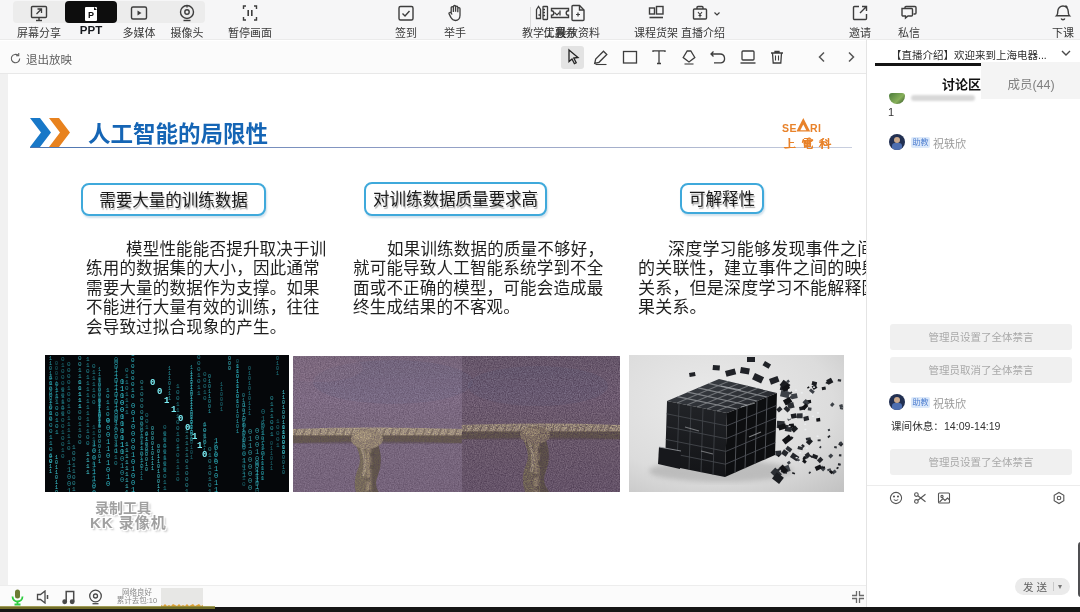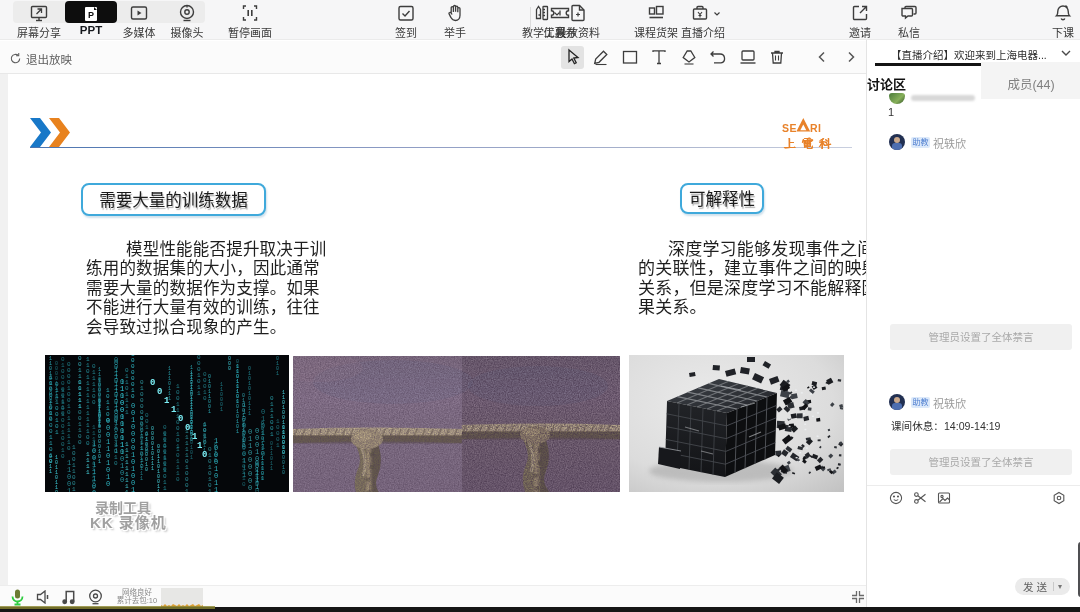--- a/index.html
+++ b/index.html
@@ -29,36 +29,39 @@
 .mtext{position:absolute;font-size:10.2px;line-height:15.7px;color:#333;letter-spacing:0.2px;white-space:nowrap;}
 </style></head>
 <body>
 <div id="stage">
   <div class="abs" id="slide">
 
     <svg style="position:absolute;left:22px;top:44px;" width="41" height="29" viewBox="0 0 41 29">
       <polygon points="0,0 10,0 21,14.5 10,29 0,29 11,14.5" fill="#1878c8"></polygon>
       <polygon points="19,0 29,0 40,14.5 29,29 19,29 30,14.5" fill="#e8821e"></polygon>
     </svg>
+    <div style="position:absolute;left:80px;top:50px;font-size:22.5px;line-height:22px;font-weight:bold;color:#1565b5;letter-spacing:0;">人工智能的局限性</div>
     <div style="position:absolute;left:22px;top:72.5px;width:822px;height:1.5px;background:linear-gradient(90deg,#4a74b0,#8e9cc4 45%,#a8b2cc 75%,#c9cfdf);"></div>
 
     <div style="position:absolute;left:770px;top:44px;width:64px;text-align:center;color:#e8822a;">
       <svg width="56" height="15" viewBox="0 0 56 15">
         <text x="0" y="13.5" font-size="10.5" font-weight="bold" letter-spacing="0.4" fill="#e8822a" font-family="Liberation Sans">SE</text>
         <polygon points="21.3,0 28.2,13.5 14.4,13.5" fill="#e8822a"></polygon>
         <polygon points="21.3,6.5 24.3,12.2 18.3,12.2" fill="#fff"></polygon>
         <text x="28" y="13.5" font-size="10.5" font-weight="bold" letter-spacing="0.4" fill="#e8822a" font-family="Liberation Sans">RI</text>
       </svg>
       <div style="font-size:12.5px;font-family:'LXGW WenKai TC','Noto Serif SC','Noto Sans CJK SC';margin-top:-2px;letter-spacing:5px;white-space:nowrap;font-weight:bold;text-shadow:0.3px 0 0 #e8822a,-0.3px 0 0 #e8822a;">上電科</div>
     </div>
 
     <div class="bluebox" style="left:73px;top:109px;width:185px;height:33px;font-size:16.5px;line-height:30px;">需要大量的训练数据</div>
+    <div class="bluebox" style="left:356px;top:108px;width:183px;height:34px;font-size:16.5px;line-height:31px;">对训练数据质量要求高</div>
     <div class="bluebox" style="left:672px;top:109px;width:84px;height:31px;font-size:16.5px;line-height:28px;">可解释性</div>
 
     <div class="para" style="left:38px;top:166px;width:250px;text-indent:40px;">模型性能能否提升取决于训<br>练用的数据集的大小，因此通常<br>需要大量的数据作为支撑。如果<br>不能进行大量有效的训练，往往<br>会导致过拟合现象的产生。</div>
+    <div class="para" style="left:305px;top:166px;width:262px;text-indent:34px;">如果训练数据的质量不够好，<br>就可能导致人工智能系统学到不全<br>面或不正确的模型，可能会造成最<br>终生成结果的不客观。</div>
     <div class="para" style="left:590px;top:166px;width:250px;text-indent:30px;font-size:17px;">深度学习能够发现事件之间<br>的关联性，建立事件之间的映射<br>关系，但是深度学习不能解释因<br>果关系。</div>
 
     <div id="img-matrix" style="position:absolute;left:37px;top:281px;width:244px;height:137px;background:#050608;">
         <svg width="244" height="137" viewBox="0 0 244 137" style="position:absolute;left:0;top:0;">
           <rect width="244" height="137" fill="#05070a"></rect>
           <text fill="#2aa5b2" opacity="0.98" font-size="6" font-family="Liberation Mono"><tspan x="4" y="24">1</tspan><tspan x="4" y="30">1</tspan><tspan x="4" y="36">0</tspan><tspan x="4" y="42">0</tspan><tspan x="4" y="48">1</tspan><tspan x="4" y="54">0</tspan><tspan x="4" y="60">1</tspan><tspan x="4" y="66">0</tspan><tspan x="4" y="72">0</tspan><tspan x="4" y="78">0</tspan><tspan x="4" y="84">1</tspan><tspan x="4" y="90">1</tspan><tspan x="4" y="96">0</tspan><tspan x="4" y="102">1</tspan><tspan x="4" y="108">0</tspan></text>
           <text fill="#2fb7c4" opacity="0.89" font-size="5" font-family="Liberation Mono"><tspan x="4" y="5">1</tspan><tspan x="4" y="10">1</tspan><tspan x="4" y="15">0</tspan><tspan x="4" y="20">1</tspan><tspan x="4" y="25">0</tspan><tspan x="4" y="30">0</tspan><tspan x="4" y="35">0</tspan><tspan x="4" y="40">0</tspan><tspan x="4" y="45">0</tspan><tspan x="4" y="50">1</tspan><tspan x="4" y="55">0</tspan><tspan x="4" y="60">0</tspan><tspan x="4" y="65">0</tspan></text>
           <text fill="#3fd0dc" opacity="0.98" font-size="5" font-family="Liberation Mono"><tspan x="4" y="103">0</tspan><tspan x="4" y="108">0</tspan><tspan x="4" y="113">1</tspan><tspan x="4" y="118">1</tspan></text>
           <text fill="#3fd0dc" opacity="0.98" font-size="5" font-family="Liberation Mono"><tspan x="10" y="104">1</tspan><tspan x="10" y="109">0</tspan><tspan x="10" y="114">1</tspan><tspan x="10" y="119">1</tspan><tspan x="10" y="124">0</tspan><tspan x="10" y="129">1</tspan><tspan x="10" y="134">1</tspan><tspan x="10" y="139">0</tspan></text>
           <text fill="#23929e" opacity="0.72" font-size="5" font-family="Liberation Mono"><tspan x="10" y="10">0</tspan><tspan x="10" y="15">0</tspan><tspan x="10" y="20">0</tspan><tspan x="10" y="25">0</tspan><tspan x="10" y="30">1</tspan><tspan x="10" y="35">1</tspan><tspan x="10" y="40">1</tspan><tspan x="10" y="45">0</tspan></text>
@@ -640,34 +643,35 @@
   </div>
   <div class="abs" id="side">
 
     <div style="position:absolute;left:24px;top:7px;width:160px;font-size:10.5px;color:#2e2e2e;white-space:nowrap;overflow:hidden;">【直播介绍】欢迎来到上海电器...</div>
     <svg style="position:absolute;left:192px;top:7px;" width="14" height="12" viewBox="0 0 14 12">
         <path d="M3 4l4 4 4-4" fill="none" stroke="#4a4a4a" stroke-width="1.4"></path>
       </svg>
 
     <div style="position:absolute;left:114px;top:22px;width:100px;height:37px;background:#f4f4f4;"></div>
     <div style="position:absolute;left:8px;top:23px;width:106px;height:3px;background:#141414;"></div>
-    <div style="position:absolute;left:0;top:34px;width:114px;text-align:left;font-size:13px;font-weight:bold;color:#111;">讨论区</div>
+    <div style="position:absolute;left:0;top:34px;width:114px;text-align:right;font-size:13px;font-weight:bold;color:#111;">讨论区</div>
     <div style="position:absolute;left:114px;top:34px;width:100px;text-align:center;font-size:12.5px;color:#818181;">成员(44)</div>
 
     <div style="position:absolute;left:22px;top:53px;width:16px;height:11px;border-radius:3px 3px 8px 8px;background:linear-gradient(135deg,#4a7a3a,#87b05a 60%,#2f4f25);"></div>
     <div style="position:absolute;left:44px;top:55px;width:64px;height:6px;background:#d8d8d8;border-radius:3px;filter:blur(1px);"></div>
     <div style="position:absolute;left:21px;top:66px;font-size:11px;color:#333;">1</div>
 
     <div class="av" style="left:22px;top:94px;background:#223052;">
       <div style="position:absolute;left:5px;top:3px;width:6px;height:6px;border-radius:50%;background:#caa98d;"></div>
       <div style="position:absolute;left:3px;top:9px;width:10px;height:7px;border-radius:3px;background:#4d6eb0;"></div>
     </div>
     <div class="badge" style="left:44px;top:97px;">助教</div>
     <div style="position:absolute;left:66px;top:95px;font-size:11px;color:#9b9b9b;">祝轶欣</div>
     <div class="pill" style="left:23px;top:284px;">管理员设置了全体禁言</div>
+    <div class="pill" style="left:23px;top:317px;">管理员取消了全体禁言</div>
 
     <div class="av" style="left:22px;top:354px;background:#223052;">
       <div style="position:absolute;left:5px;top:3px;width:6px;height:6px;border-radius:50%;background:#caa98d;"></div>
       <div style="position:absolute;left:3px;top:9px;width:10px;height:7px;border-radius:3px;background:#4d6eb0;"></div>
     </div>
     <div class="badge" style="left:44px;top:357px;">助教</div>
     <div style="position:absolute;left:66px;top:355px;font-size:11px;color:#9b9b9b;">祝轶欣</div>
     <div style="position:absolute;left:24px;top:378px;font-size:10.6px;color:#333;">课间休息：14:09-14:19</div>
     <div class="pill" style="left:23px;top:409px;">管理员设置了全体禁言</div>
 

